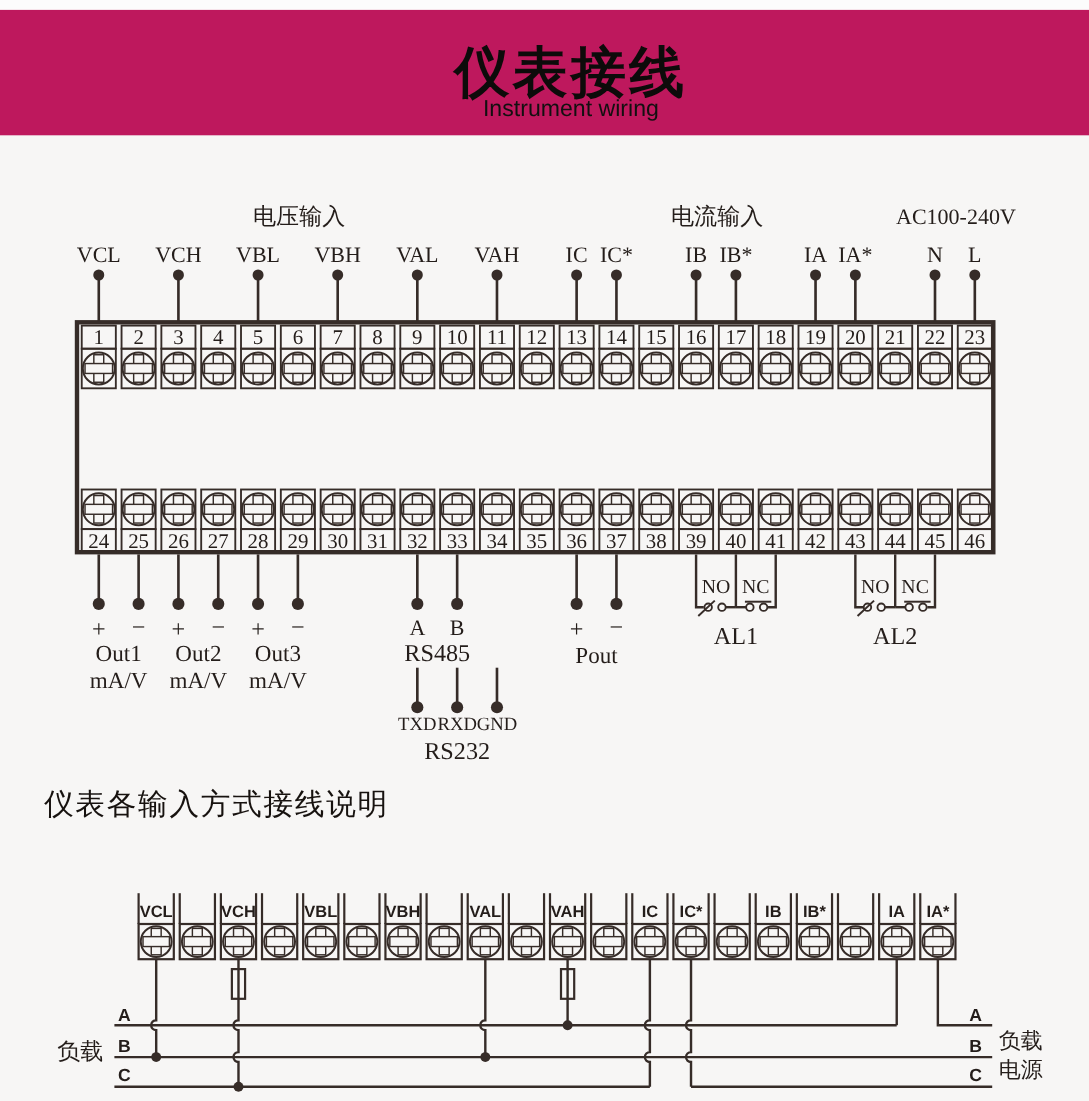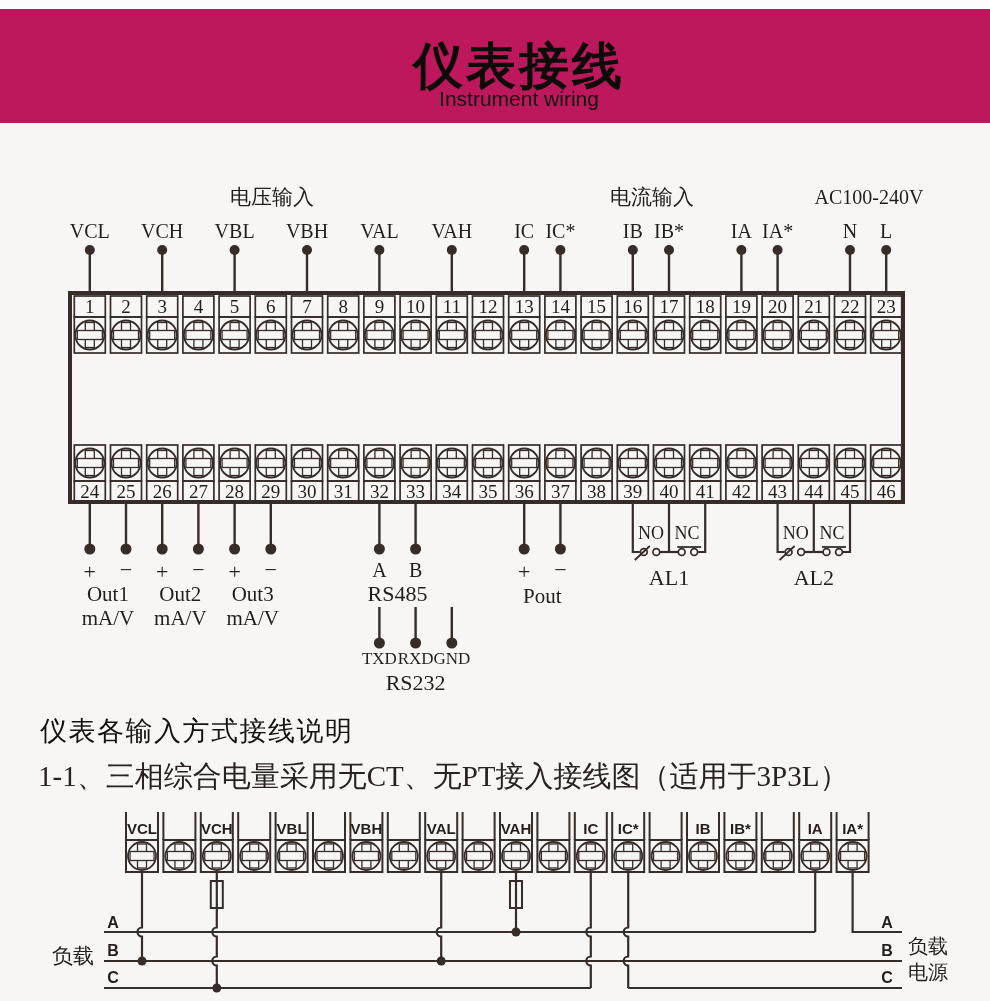--- a/index.html
+++ b/index.html
@@ -587,14 +587,13 @@
       <text x="113" y="956" font-size="16" text-anchor="middle" fill="#241d1a" font-family="&quot;Liberation Sans&quot;,&quot;DejaVu Sans&quot;,sans-serif" font-weight="bold">B</text>
       <text x="113" y="983" font-size="16" text-anchor="middle" fill="#241d1a" font-family="&quot;Liberation Sans&quot;,&quot;DejaVu Sans&quot;,sans-serif" font-weight="bold">C</text>
       <text x="887" y="928" font-size="16" text-anchor="middle" fill="#241d1a" font-family="&quot;Liberation Sans&quot;,&quot;DejaVu Sans&quot;,sans-serif" font-weight="bold">A</text>
       <text x="887" y="956" font-size="16" text-anchor="middle" fill="#241d1a" font-family="&quot;Liberation Sans&quot;,&quot;DejaVu Sans&quot;,sans-serif" font-weight="bold">B</text>
       <text x="887" y="983" font-size="16" text-anchor="middle" fill="#241d1a" font-family="&quot;Liberation Sans&quot;,&quot;DejaVu Sans&quot;,sans-serif" font-weight="bold">C</text>
       <text x="73" y="963" font-size="21" text-anchor="middle" fill="#241d1a" font-family="&quot;Liberation Sans&quot;,&quot;DejaVu Sans&quot;,sans-serif">负载</text>
       <text x="928" y="953" font-size="20" text-anchor="middle" fill="#241d1a" font-family="&quot;Liberation Sans&quot;,&quot;DejaVu Sans&quot;,sans-serif">负载</text>
       <text x="928" y="979" font-size="20" text-anchor="middle" fill="#241d1a" font-family="&quot;Liberation Sans&quot;,&quot;DejaVu Sans&quot;,sans-serif">电源</text>
     </svg>
   <div class="sec-heading">仪表各输入方式接线说明</div>
-  <div class="sec-subheading">1-1、三相综合电量采用无CT、无PT接入接线图（适用于3P3L）</div>
 </div>
 
 </body></html>

